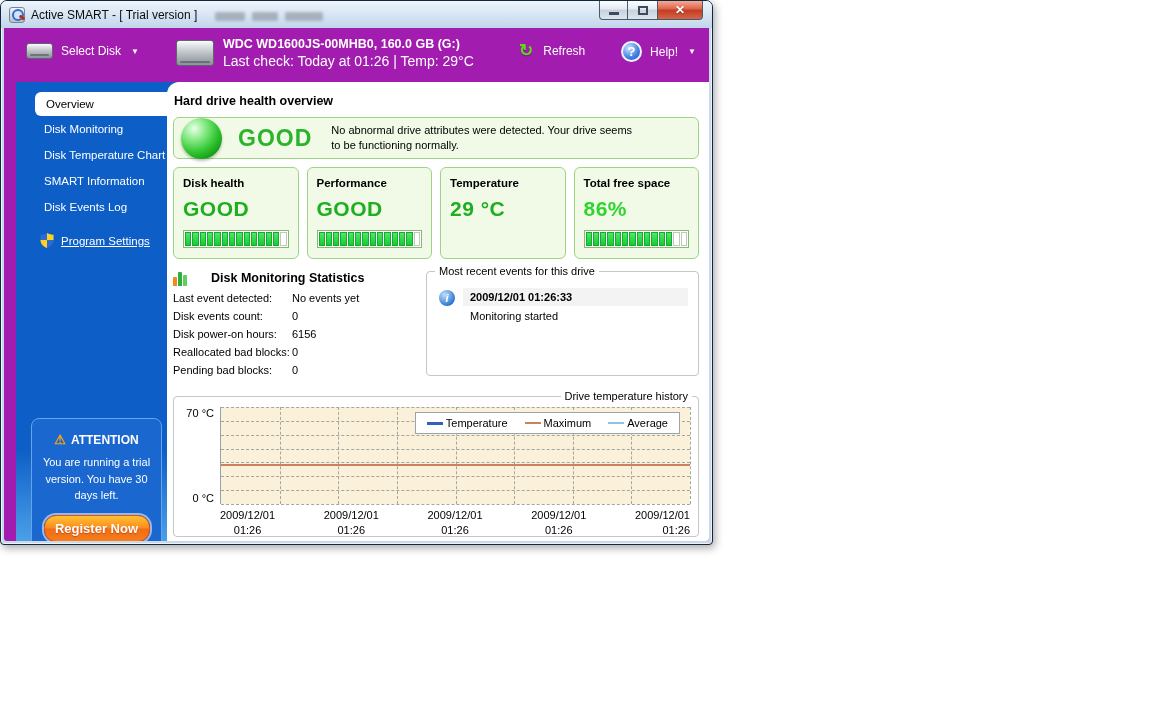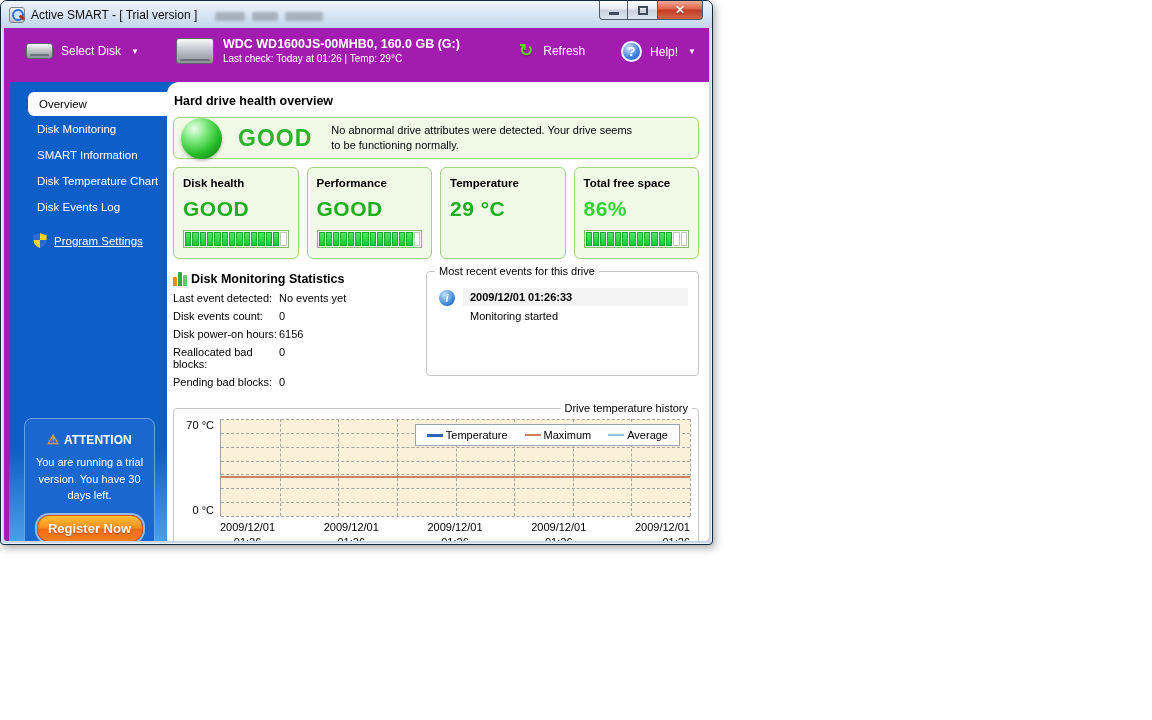--- a/index.html
+++ b/index.html
@@ -44,31 +44,31 @@
   .tb-select { position:absolute; left:22px; top:15px; display:flex; align-items:center; gap:8px; cursor:pointer; }
   .dd { font-size:8px; color:#fff; margin-left:2px; }
   .hdd-icon { display:inline-block; position:relative; border-radius:3px;
     background:linear-gradient(180deg,#fafbfc,#c2c7cd 45%,#8f959d 95%); border:1px solid #5f656d; }
   .hdd-icon::after { content:""; position:absolute; right:3px; bottom:2px; left:3px; height:2px;
     background:rgba(70,76,84,.55); border-radius:1px; }
   .hdd-icon.small { width:27px; height:16px; }
   .hdd-icon.big { width:38px; height:26px; }
   .tb-drive { position:absolute; left:172px; top:9px; display:flex; align-items:center; gap:9px; }
   .drive-name { font-weight:bold; font-size:12.5px; }
-  .drive-meta { font-size:10px; margin-top:2px; }
+  .drive-meta { font-size:14px; margin-top:2px; }
   .tb-refresh { position:absolute; left:515px; top:16px; display:flex; align-items:center; gap:10px; cursor:pointer; }
   .refresh-ico { color:#63d41f; font-size:17px; font-weight:bold; line-height:14px; text-shadow:0 1px 1px rgba(0,40,0,.4); }
   .tb-help { position:absolute; right:13px; top:13px; display:flex; align-items:center; gap:8px; cursor:pointer; }
   .help-ico { width:21px; height:21px; border-radius:50%; flex:none;
     background:radial-gradient(circle at 35% 30%,#cfe4ff,#3f7fe0 60%,#1a4fb0);
     border:2px solid #ecf4fe; color:#fff; font-weight:bold; font-size:13px;
     display:flex; align-items:center; justify-content:center; }
 
   
-  .sidebar { position:absolute; left:5px; top:54px; bottom:0; width:186px;
+  .sidebar { position:absolute; left:12px; top:54px; bottom:0; width:186px;
     background:linear-gradient(180deg,#0d5ec6 0%, #0d5ec6 80%, #4aa0e8 100%);
     color:#fff; font-size:11.5px; }
   .tab.active { background:#fff; color:#000; margin:10px 0 0 19px; padding:6px 11px;
     border-radius:6px 0 0 6px; cursor:pointer; }
   .side-item { padding:7px 0 7px 28px; cursor:pointer; }
   .side-item:first-of-type { margin-top:5px; }
   .settings { margin:13px 0 0 24px; display:flex; align-items:center; gap:7px; cursor:pointer; }
   .shield { width:14px; height:15px; display:inline-block; flex:none; }
   .link { text-decoration:underline; }
   .attention { position:absolute; left:15px; width:131px; top:336px; text-align:center;
@@ -98,30 +98,30 @@
   .card { flex:1; height:92px; border:1px solid #a0d287; border-radius:6px; background:#f0fae7; padding:9px 9px 0; }
   .card-title { font-weight:bold; font-size:11.5px; }
   .card-value { font-weight:bold; font-size:21px; color:#1fae1f; margin-top:8px; letter-spacing:.5px; }
   .card-value.bright { color:#2fd42f; }
   .bar { margin-top:9px; height:18px; border:1px solid #86b974; background:#fff; display:flex; padding:1px; gap:1px; }
   .bar i { flex:1; background:#fff; border:1px solid #bccab7; }
   .bar i.on { background:linear-gradient(180deg,#55e567,#12cc30); border-color:#19a833; }
 
   .mid-row { display:flex; margin-top:12px; align-items:flex-start; }
   .stats { width:238px; flex:none; }
-  .stats-head { display:flex; align-items:center; gap:1px; }
+  .stats-head { display:flex; gap:21px; }
   .chart-ico { width:17px; height:15px; display:flex; align-items:flex-end; gap:1px; }
   .chart-ico i { width:4px; display:block; border-radius:1px 1px 0 0; }
   .chart-ico i:nth-child(1){ height:9px; background:#f08a1e; }
   .chart-ico i:nth-child(2){ height:14px; background:#2fae3f; }
   .chart-ico i:nth-child(3){ height:11px; background:#5ecf5e; }
   .stats-title { font-weight:bold; font-size:12.5px; }
   .srow { display:flex; margin-top:6px; }
   .srow:first-of-type { margin-top:9px; }
-  .sl { width:106px; flex:none; }
+  .sl { width:119px; flex:none; }
 
   .group { border:1px solid #c6c6c6; border-radius:4px; position:relative; background:#fff; }
   .group-legend { position:absolute; top:-7px; left:8px; background:#fff; padding:0 4px; font-size:11px; white-space:nowrap; }
   .group-legend.right { left:auto; right:6px; }
 
   .events { flex:1; margin-left:15px; height:105px; }
   .event { display:flex; margin:16px 10px 0 12px; gap:8px; }
   .info-ico { width:16px; height:16px; border-radius:50%; flex:none; margin-top:2px;
     background:radial-gradient(circle at 35% 30%,#bfe0fa,#2e7ad0 70%,#1a5cb0);
     color:#fff; font-weight:bold; font-style:italic; font-size:11px;
@@ -191,22 +191,22 @@
       <div class="tb-help">
         <span class="help-ico">?</span>
         <span>Help!</span>
         <span class="dd">▼</span>
       </div>
     </div>
 
     <div class="sidebar">
       <div class="tab active">Overview</div>
       <div class="side-item">Disk Monitoring</div>
+      <div class="side-item">Disk Temperature Chart</div>
       <div class="side-item">SMART Information</div>
-      <div class="side-item">Disk Temperature Chart</div>
       <div class="side-item">Disk Events Log</div>
       <div class="settings">
         <span class="shield">
           <svg width="14" height="15" viewBox="0 0 14 15">
             <path d="M7 0 C5 1.2 2.5 1.8 0.5 1.8 L0.5 7 C0.5 11 3.5 13.6 7 15 C10.5 13.6 13.5 11 13.5 7 L13.5 1.8 C11.5 1.8 9 1.2 7 0 Z" fill="#2e6ad4"></path>
             <path d="M7 0 C9 1.2 11.5 1.8 13.5 1.8 L13.5 7 L7 7 Z" fill="#ffd21c"></path>
             <path d="M7 15 C3.5 13.6 0.5 11 0.5 7 L7 7 Z" fill="#ffd21c"></path>
           </svg>
         </span>
         <span class="link">Program Settings</span>

